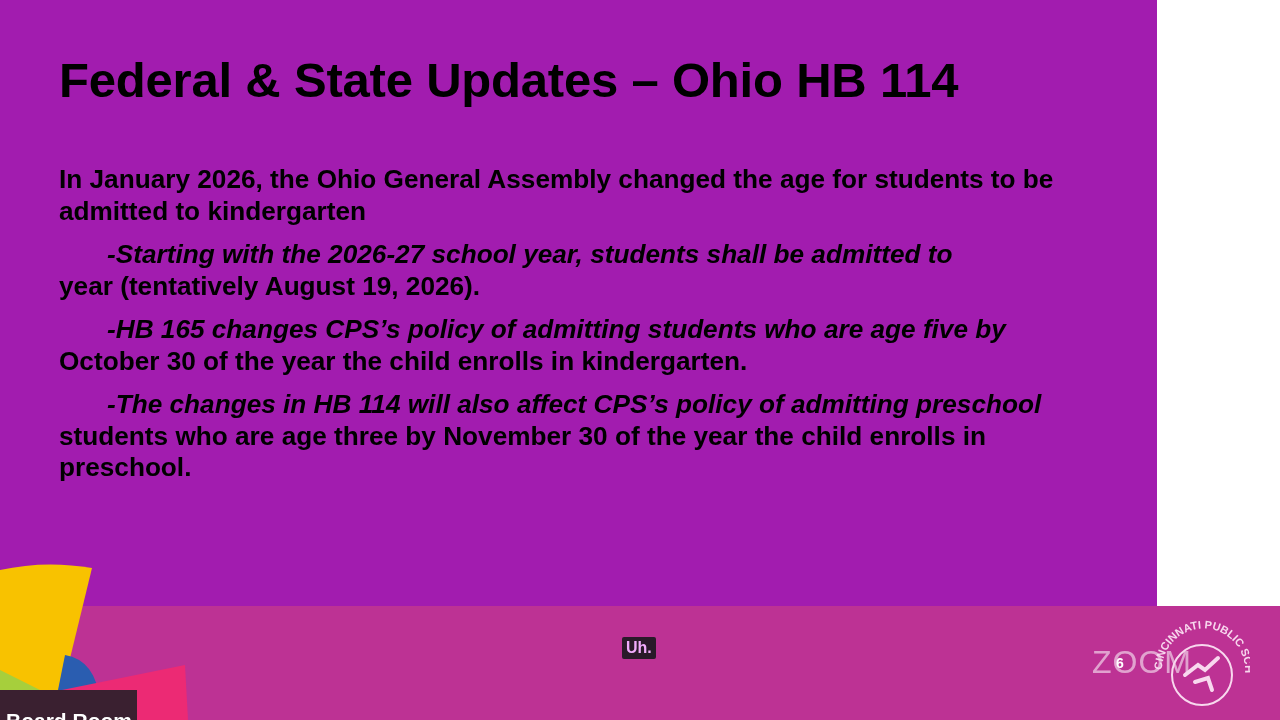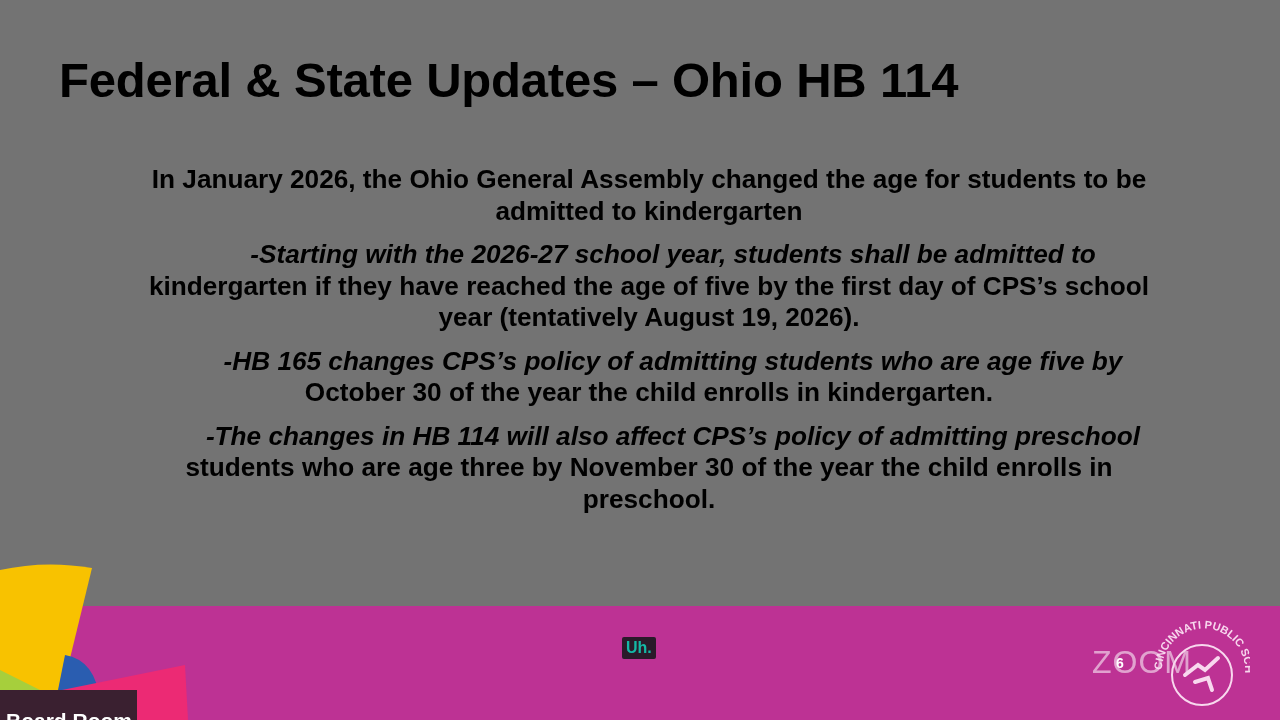--- a/index.html
+++ b/index.html
@@ -1,44 +1,43 @@
 <!DOCTYPE html>
 <html><head>
 <meta charset="utf-8">
 <style>
   html, body { margin:0; padding:0; }
   body { width:1280px; height:720px; position:relative; overflow:hidden; background:#ffffff; font-family:"Liberation Sans", sans-serif; }
-  .slide { position:absolute; left:0; top:0; width:1280px; height:720px; background:#737373; }
+  .slide { position:absolute; left:0; top:0; width:1157px; height:720px; background:#a21caf; }
   .title { position:absolute; left:59px; top:52px; font-size:49px; font-weight:bold; color:#000; letter-spacing:-0.2px; white-space:nowrap; }
   .body { position:absolute; left:59px; top:164px; width:1180px; color:#000; font-weight:bold; font-size:26.2px; line-height:31.5px; }
   .para { margin:0 0 12px 0; }
   .indent { padding-left:48px;font-style:italic; }
-  .cont { display:block;text-align:center; }
+  .cont { display:block; }
   .band { position:absolute; left:0; top:606px; width:1280px; height:114px; background:#bd3294; }
   .shapes { position:absolute; left:0; top:560px; }
-  .caption { position:absolute; left:622px; top:637px; background:#2a1a2a; color:#14b8a6; font-size:16px; font-weight:bold; padding:2px 4px; border-radius:2px; }
+  .caption { position:absolute; left:622px; top:637px; background:#2a1a2a; color:#f0abfc; font-size:16px; font-weight:bold; padding:2px 4px; border-radius:2px; }
   .zoom-wm { position:absolute; left:1092px; top:644px; font-size:32px; font-weight:normal; color:rgba(255,255,255,0.55); letter-spacing:1px; }
   .page-num { position:absolute; left:1116px; top:655px; font-size:14px; color:#fff; font-weight:bold; }
   .logo { position:absolute; left:1150px; top:620px; }
   .room-label { position:absolute; left:0; top:690px; background:#3a2030; color:#fff; font-size:21px; font-weight:bold; padding:18px 5px 2px 6px; line-height:26px; }
 </style>
 </head>
 <body>
 
 <div class="slide">
   <div class="title">Federal &amp; State Updates – Ohio HB 114</div>
 
   <div class="body">
     <div class="para">
       <span class="cont">In January 2026, the Ohio General Assembly changed the age for students to be</span>
       <span class="cont">admitted to kindergarten</span>
     </div>
     <div class="para">
       <span class="cont indent">-Starting with the 2026-27 school year, students shall be admitted to</span>
-      <span class="cont">kindergarten if they have reached the age of five by the first day of CPS’s school</span>
       <span class="cont">year (tentatively August 19, 2026).</span>
     </div>
     <div class="para">
       <span class="cont indent">-HB 165 changes CPS’s policy of admitting students who are age five by</span>
       <span class="cont">October 30 of the year the child enrolls in kindergarten.</span>
     </div>
     <div class="para">
       <span class="cont indent">-The changes in HB 114 will also affect CPS’s policy of admitting preschool</span>
       <span class="cont">students who are age three by November 30 of the year the child enrolls in</span>
       <span class="cont">preschool.</span>

